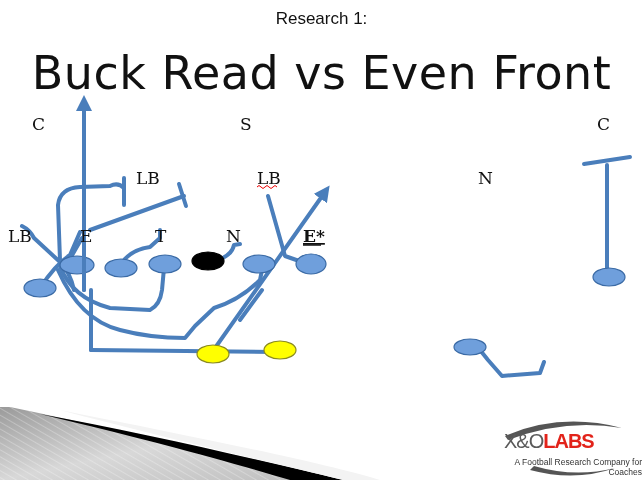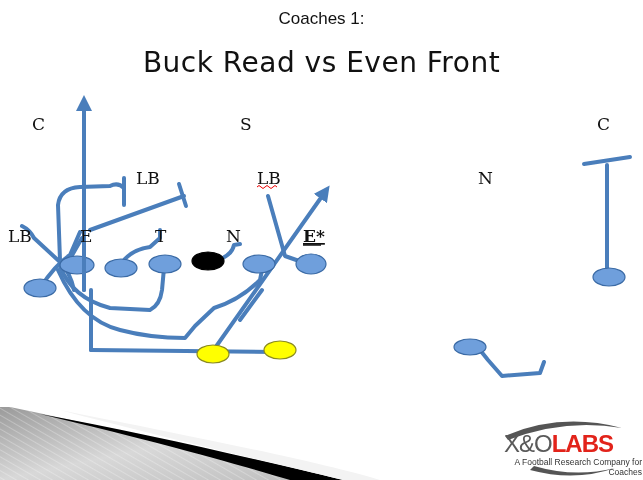--- a/index.html
+++ b/index.html
@@ -1,30 +1,30 @@
 <!DOCTYPE html>
 <html><head>
   <meta charset="utf-8">
   <style>
     html, body { margin:0; padding:0; background:#fff; }
     body { width:643px; height:480px; position:relative; overflow:hidden; font-family:"Liberation Sans", sans-serif; }
     .subtitle { position:absolute; top:9px; left:0; width:643px; text-align:center; font-family:"Liberation Sans", sans-serif; font-size:17px; color:#111; }
-    .title { position:absolute; top:46px; left:0; width:643px; text-align:center; font-family:"DejaVu Sans", sans-serif; font-size:28px; color:#111; letter-spacing:0.5px; }
+    .title { position:absolute; top:46px; left:0; width:643px; text-align:center; font-family:"DejaVu Sans", sans-serif; font-size:46px; color:#111; letter-spacing:0.5px; }
     svg.field { position:absolute; left:0; top:0; }
     .lbl { font-family:"DejaVu Serif", serif; font-size:17px; fill:#111; }
     .logo { position:absolute; left:482px; top:420px; width:160px; height:60px; }
-    .logo-main { position:absolute; left:22px; top:10px; font-family:"Liberation Sans", sans-serif; font-size:24px; font-weight:bold; letter-spacing:-1px; }
+    .logo-main { position:absolute; left:22px; top:10px; font-family:"Liberation Sans", sans-serif; font-size:20px; font-weight:bold; letter-spacing:-1px; }
     .logo-xo { color:#5a5a5a; font-weight:normal; }
     .logo-labs { color:#e2231a; }
     .logo-tag { position:absolute; left:0; top:37px; width:160px; text-align:right; font-family:"Liberation Sans", sans-serif; font-size:8.5px; color:#333; }
   </style>
 </head>
 <body>
 
-<div class="subtitle">Coaches 1:</div>
+<div class="subtitle">Research 1:</div>
 <div class="title">Buck Read vs Even Front</div>
 
 <svg class="field" width="643" height="480" viewBox="0 0 643 480" xmlns="http://www.w3.org/2000/svg">
   <defs>
     <marker id="arrow" viewBox="0 0 10 10" refX="5" refY="5" markerWidth="4" markerHeight="4" orient="auto-start-reverse">
       <path d="M0,0 L10,5 L0,10 z" fill="#4a7ebb"></path>
     </marker>
     <linearGradient id="swoosh" x1="0" y1="0" x2="1" y2="1">
       <stop offset="0" stop-color="#9a9a9a"></stop>
       <stop offset="0.5" stop-color="#d8d8d8"></stop>

